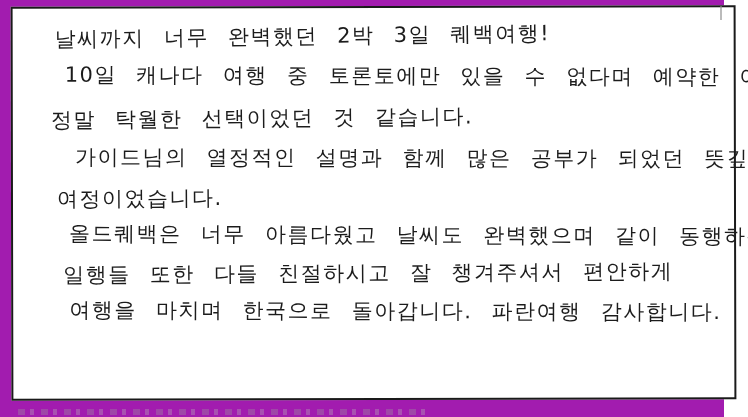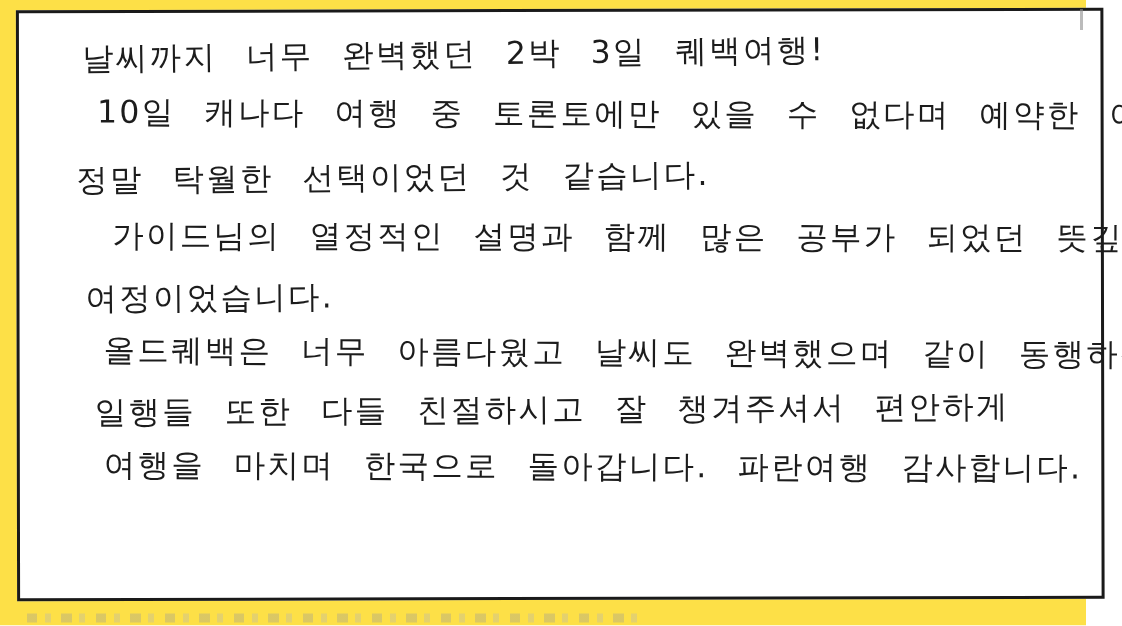--- a/index.html
+++ b/index.html
@@ -8,21 +8,21 @@
     background: #ffffff;
     width: 748px;
     height: 417px;
     overflow: hidden;
     font-family: "DejaVu Sans", sans-serif;
   }
   .page {
     position: relative;
     width: 724px;
     height: 417px;
-    background: #fde047;
+    background: #a21caf;
   }
   
   .frame {
     position: absolute;
     left: 11px;
     top: 6px;
     width: 725px;
     height: 394px;
     border: 2px solid #1a1a1a;
     transform: rotate(-0.12deg);

